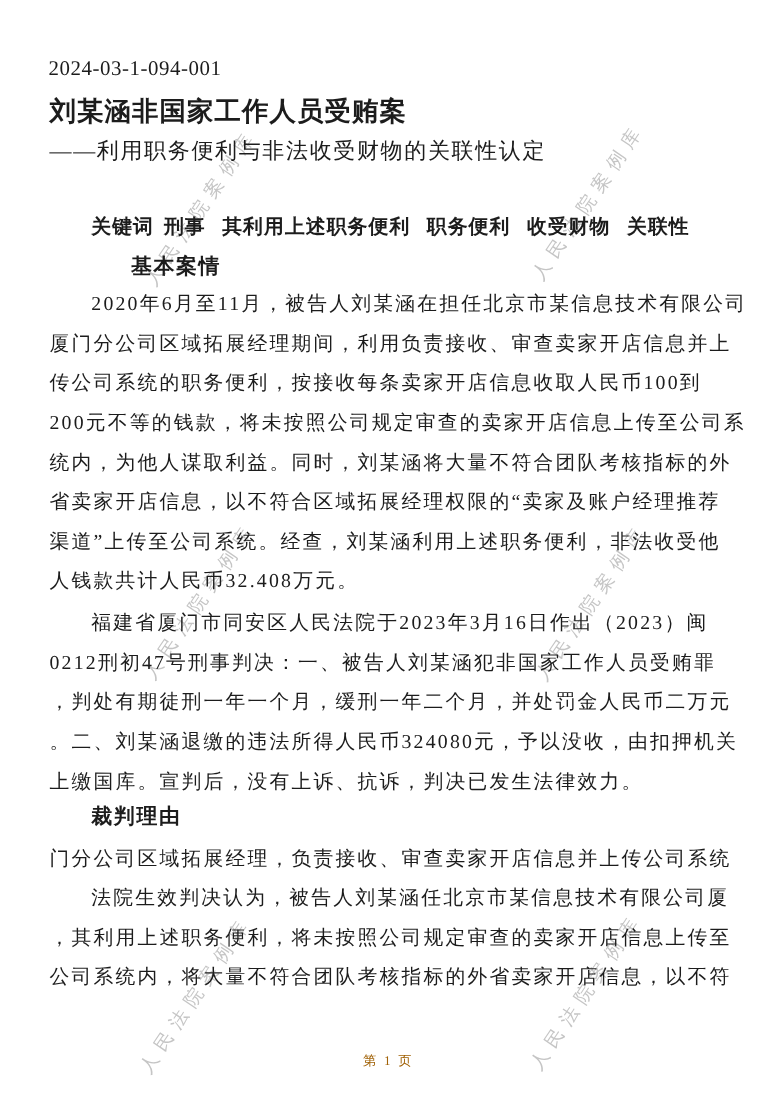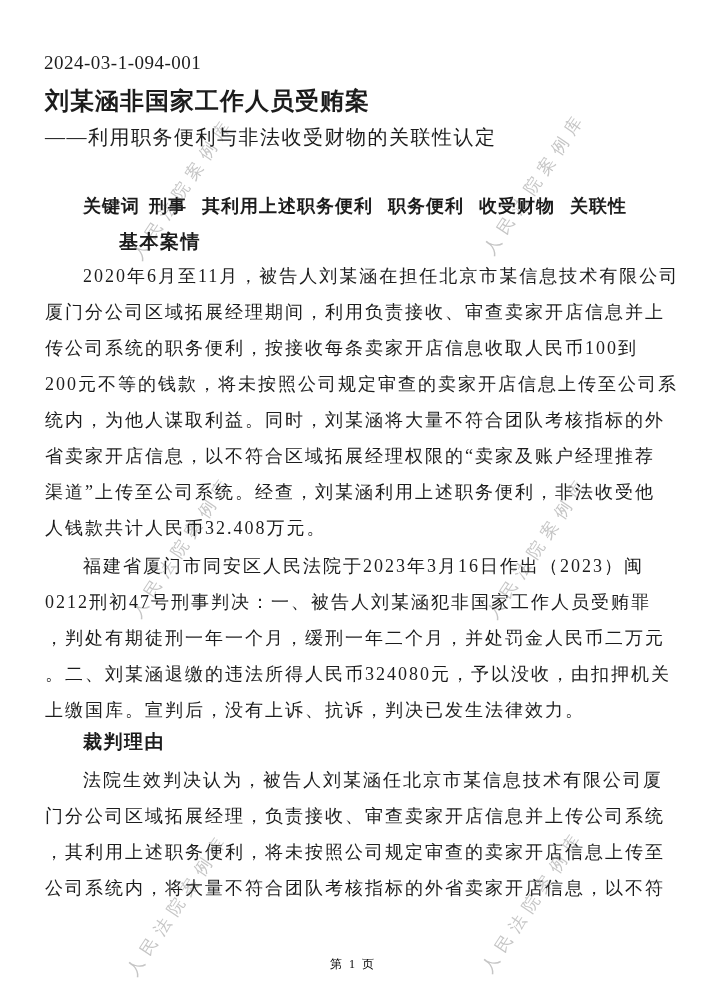--- a/index.html
+++ b/index.html
@@ -112,21 +112,21 @@
     text-indent: 38px;
   }
   .footer {
     position: absolute;
     left: 0;
     top: 956px;
     width: 706px;
     text-align: center;
     font-size: 12px;
     letter-spacing: 2px;
-    color: #000000;
+    color: #a16207;
   }
 </style>
 </head>
 <body>
 
 <div class="page">
 
   <div class="watermark-layer">
       <div class="watermark" style="left: 183px; top: 188px; color: rgb(197, 197, 197);">人民法院案例库</div>
       <div class="watermark" style="left: 535px; top: 183px; color: rgb(197, 197, 197);">人民法院案例库</div>
@@ -165,22 +165,22 @@
         <div class="line first">福建省厦门市同安区人民法院于2023年3月16日作出（2023）闽</div>
         <div class="line">0212刑初47号刑事判决：一、被告人刘某涵犯非国家工作人员受贿罪</div>
         <div class="line">，判处有期徒刑一年一个月，缓刑一年二个月，并处罚金人民币二万元</div>
         <div class="line">。二、刘某涵退缴的违法所得人民币324080元，予以没收，由扣押机关</div>
         <div class="line">上缴国库。宣判后，没有上诉、抗诉，判决已发生法律效力。</div>
       </div>
 
     <div class="heading heading-reason">裁判理由</div>
 
     <div class="para para-3">
+        <div class="line">门分公司区域拓展经理，负责接收、审查卖家开店信息并上传公司系统</div>
         <div class="line first">法院生效判决认为，被告人刘某涵任北京市某信息技术有限公司厦</div>
-        <div class="line">门分公司区域拓展经理，负责接收、审查卖家开店信息并上传公司系统</div>
         <div class="line">，其利用上述职务便利，将未按照公司规定审查的卖家开店信息上传至</div>
         <div class="line">公司系统内，将大量不符合团队考核指标的外省卖家开店信息，以不符</div>
       </div>
 
     <div class="footer">第 1 页</div>
 
   </div>
 </div>
 
 </body></html>

